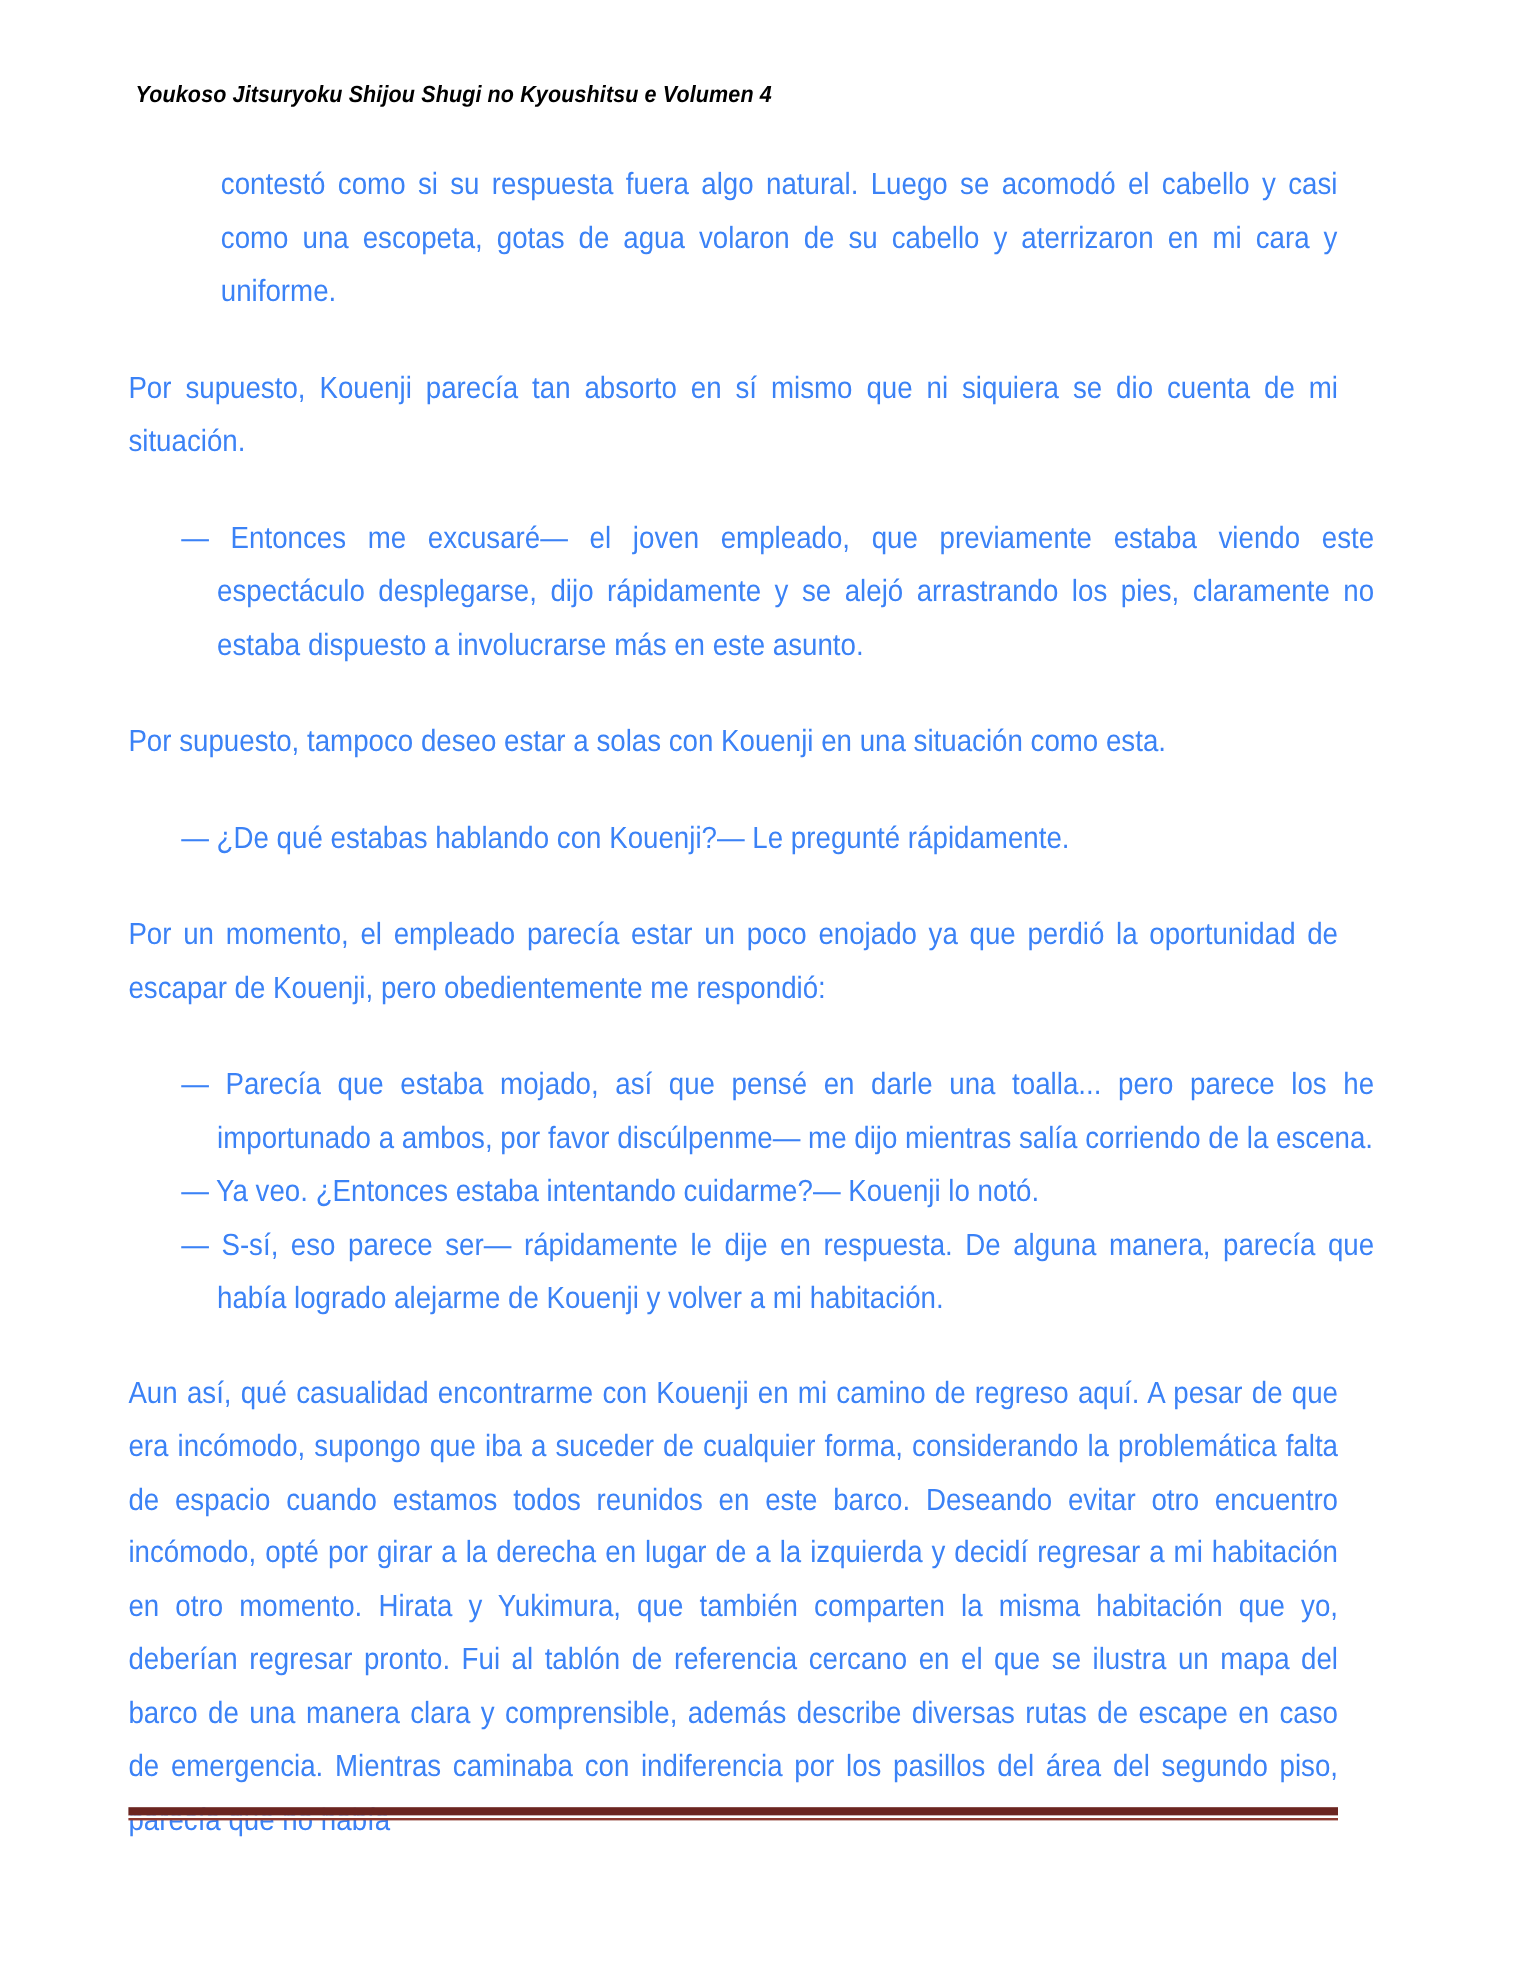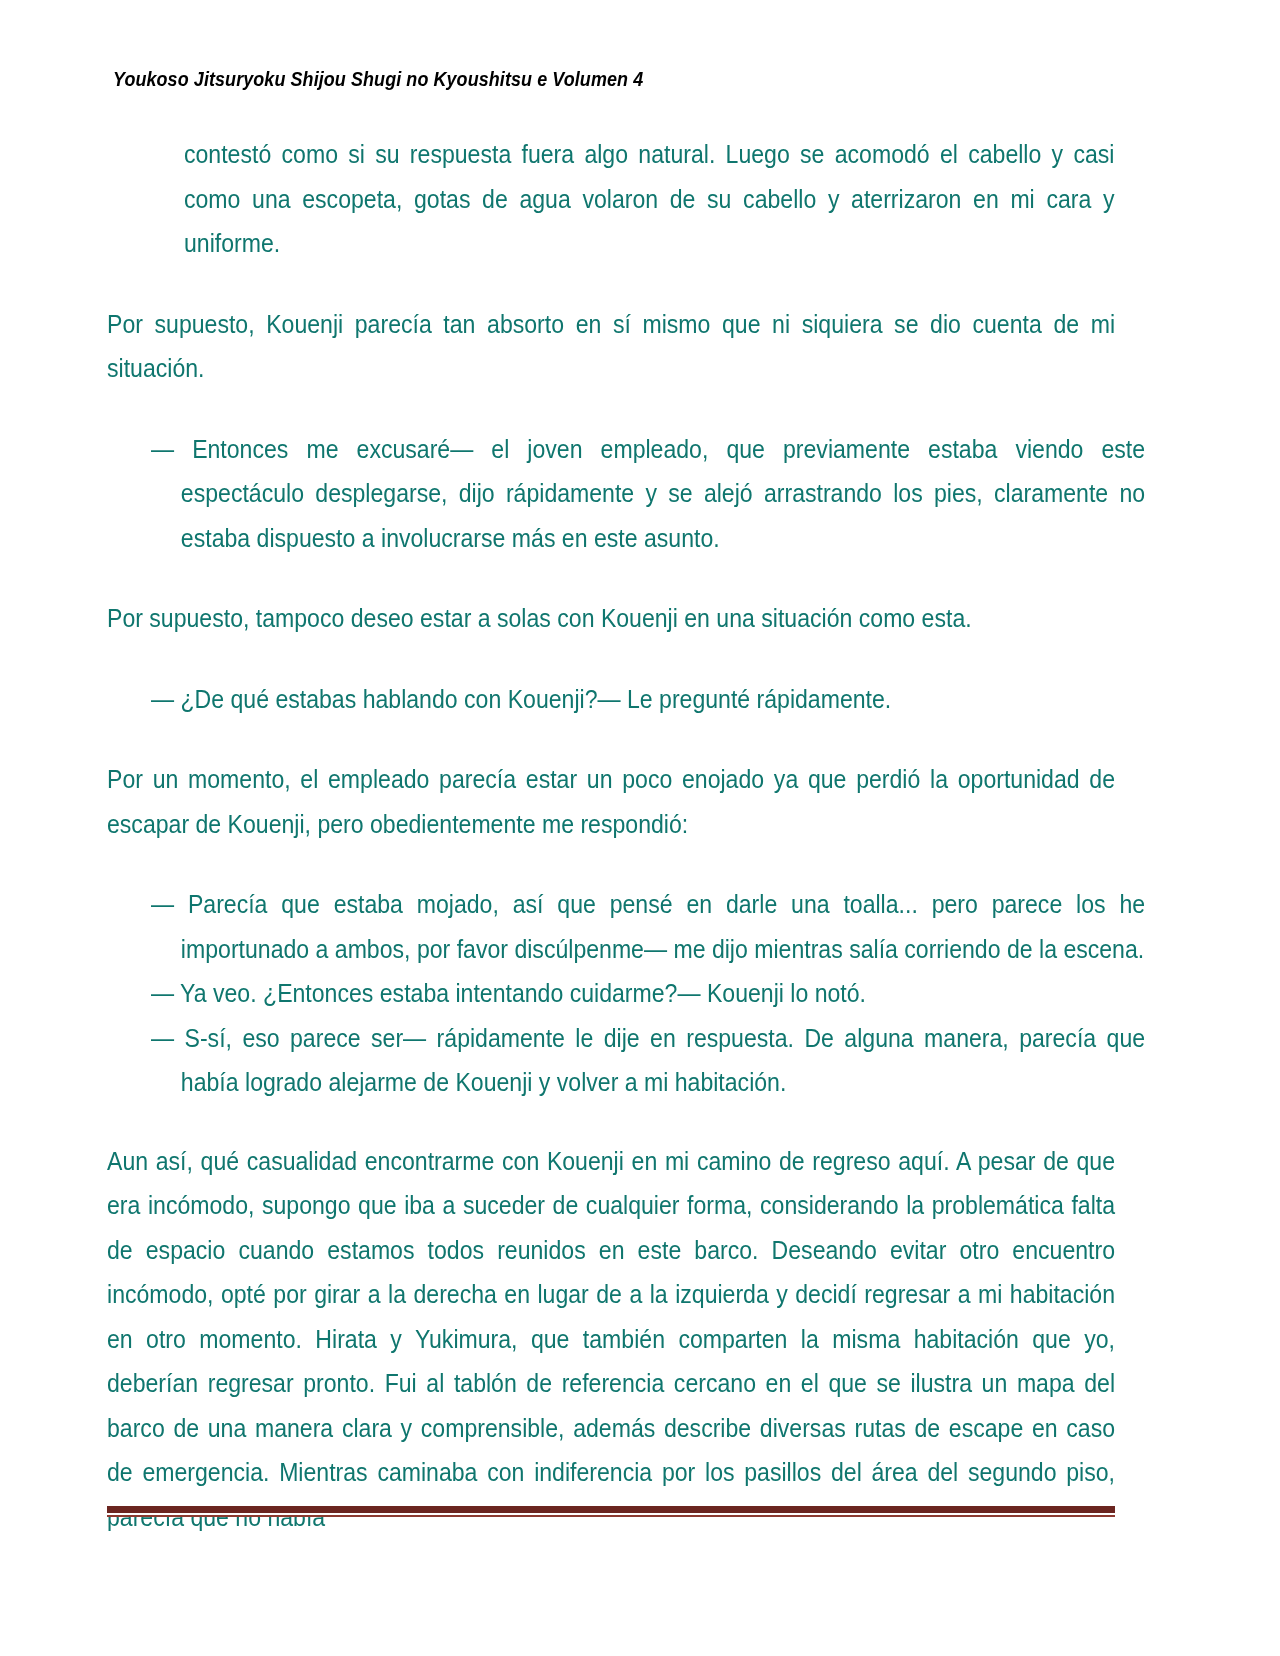--- a/index.html
+++ b/index.html
@@ -36,21 +36,21 @@
     transform-origin: left center;
     white-space: nowrap;
   }
 
   
   .content {
     position: absolute;
     left: 107px;
     top: 132px;
     width: 1008px;
-    color: #0f766e;
+    color: #3b82f6;
     font-size: 25.5px;
     line-height: 44.5px;
   }
   .para {
     margin: 0;
     text-align: justify;
     text-justify: inter-word;
     transform: scaleX(0.905);
     transform-origin: left top;
     width: 110.5%;

